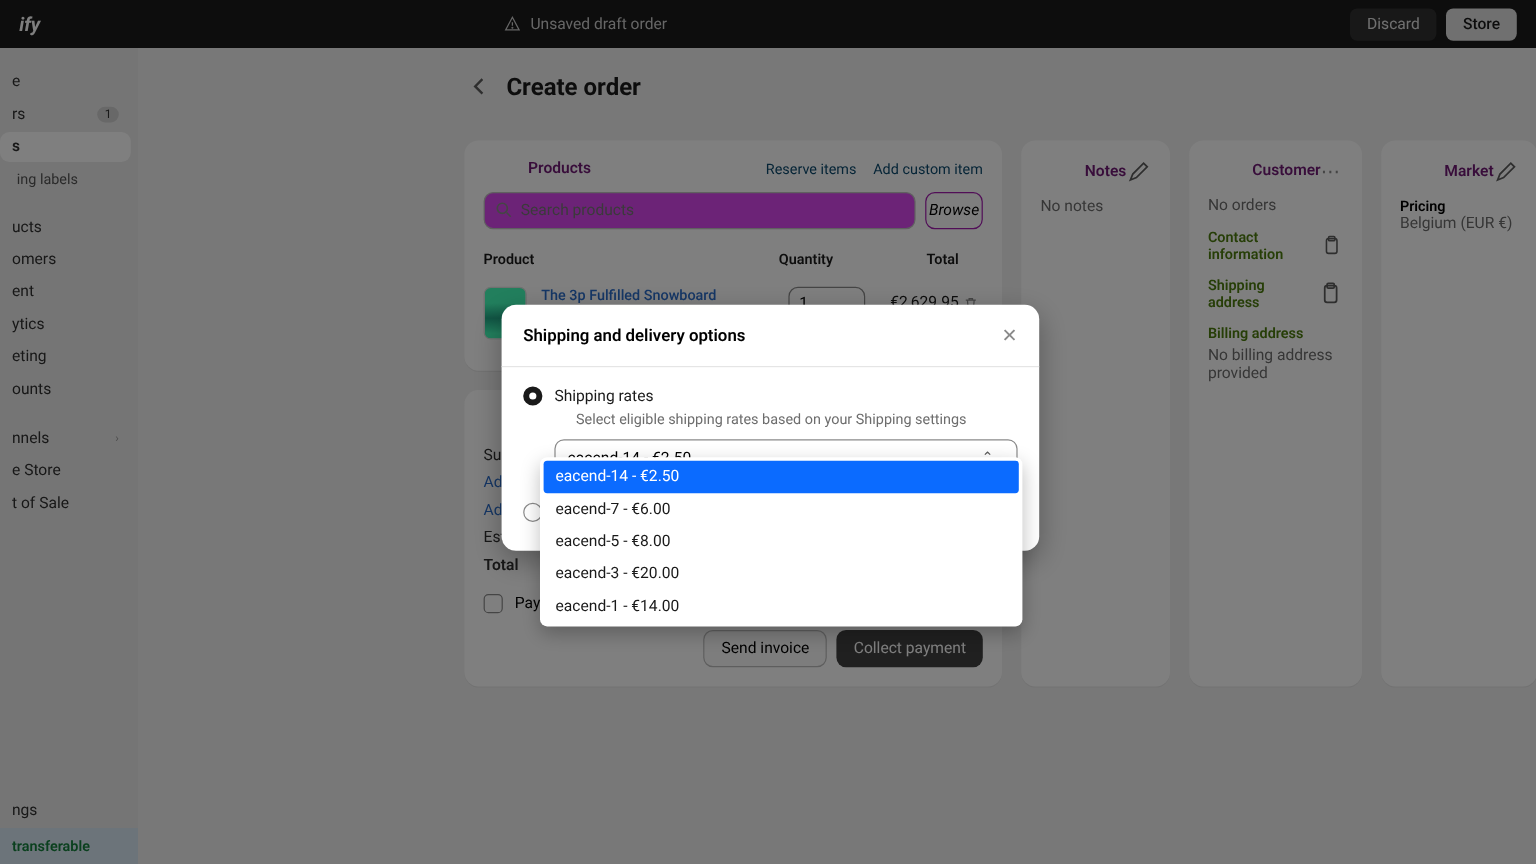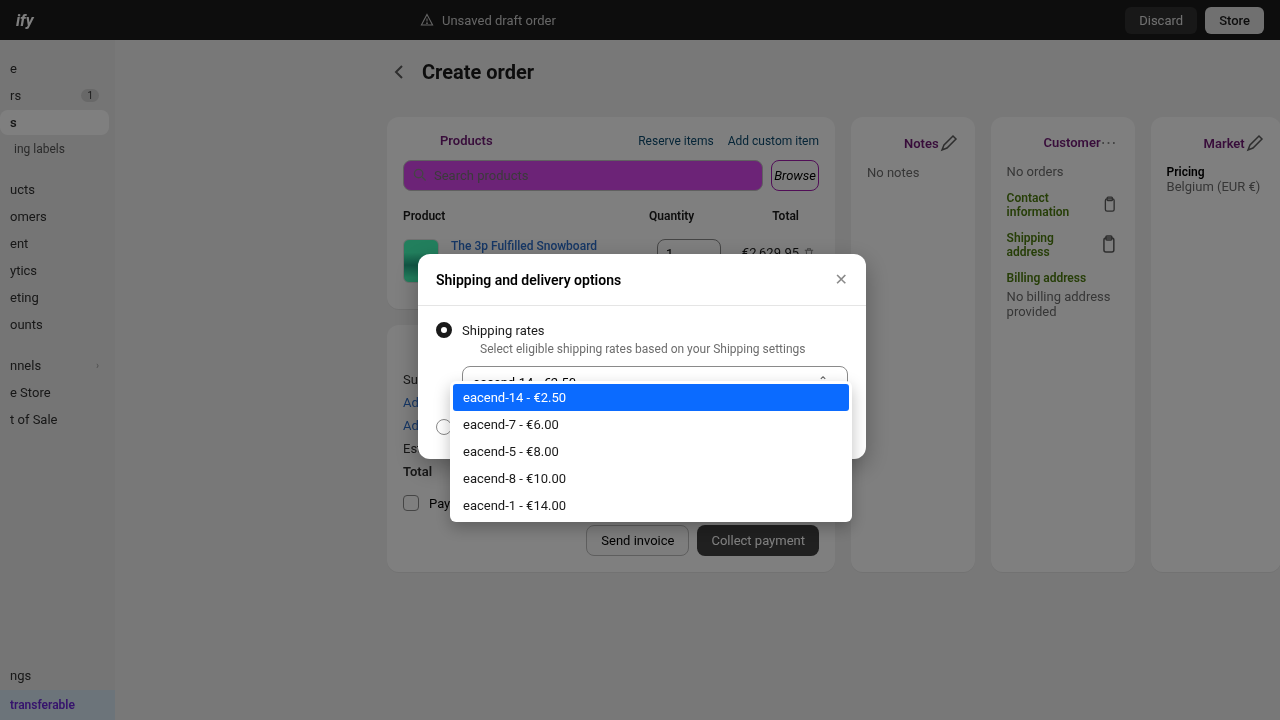--- a/index.html
+++ b/index.html
@@ -14,21 +14,21 @@
 .btn-save { background: #e0e0e0; color: #1a1a1a; border: none; padding: 6px 14px; border-radius: 6px; font-size: 13px; font-weight: 500; cursor: pointer; }
 
 .sidebar { position: absolute; left: 0; top: 40px; width: 115px; height: calc(100% - 40px); background: #ebebeb; padding-top: 16px; overflow: hidden; }
 .side-item { padding: 5px 10px; font-size: 13px; color: #303030; cursor: pointer; display: flex; align-items: center; justify-content: space-between; border-radius: 8px; margin: 0 6px 2px 0; }
 .side-item.active { background: #fff; font-weight: 600; }
 .side-item.sub { padding-left: 14px; font-size: 12px; color: #555; }
 .side-badge { background: #d0d0d0; color: #333; font-size: 10px; padding: 1px 6px; border-radius: 8px; }
 .side-chevron { color: #999; font-size: 10px; }
 .side-gap { height: 14px; }
 .side-bottom { position: absolute; bottom: 0; left: 0; right: 0; }
-.side-transfer { background: #d9e8f5; padding: 8px 10px; font-size: 12px; font-weight: 600; color: #6d28d9; }
+.side-transfer { background: #d9e8f5; padding: 8px 10px; font-size: 12px; font-weight: 600; color: #15803d; }
 
 .main { position: absolute; left: 115px; top: 40px; right: 0; bottom: 0; overflow: auto; padding: 20px 0 40px; }
 .page-head { display: flex; align-items: center; gap: 12px; padding-left: 275px; margin-bottom: 33px; }
 .back-arrow { width: 20px; height: 20px; cursor: pointer; color: #5c5c5c; }
 .page-title { font-size: 20px; font-weight: 700; color: #1a1a1a; }
 
 .cols { display: flex; gap: 16px; padding-left: 272px; }
 .col-main { width: 448px; display: flex; flex-direction: column; gap: 16px; }
 .col-side { width: 224px; display: flex; flex-direction: row; gap: 16px; }
 
@@ -326,15 +326,15 @@
       <div class="radio empty"></div>
       <span class="radio-label">Custom</span>
     </div>
   </div>
 </div>
 
 <div class="dropdown">
   <div class="dd-item sel">eacend-14 - €2.50</div>
   <div class="dd-item">eacend-7 - €6.00</div>
   <div class="dd-item">eacend-5 - €8.00</div>
-  <div class="dd-item">eacend-8 - €10.00</div>
+  <div class="dd-item">eacend-3 - €20.00</div>
   <div class="dd-item">eacend-1 - €14.00</div>
 </div>
 
 </body></html>

